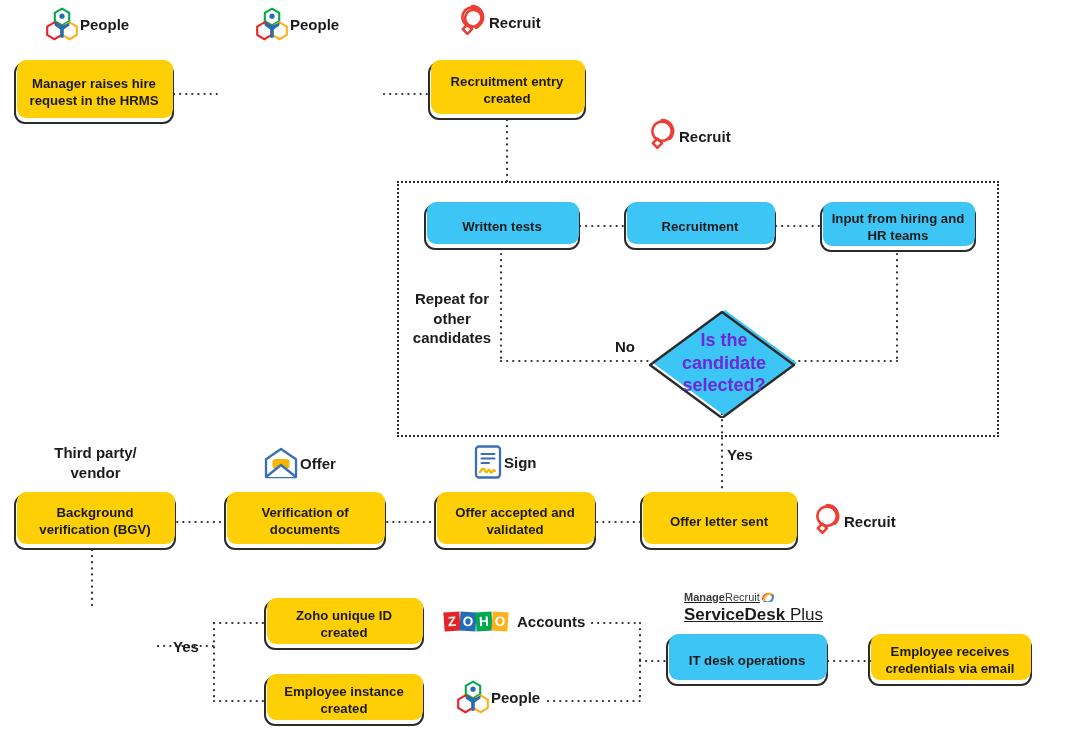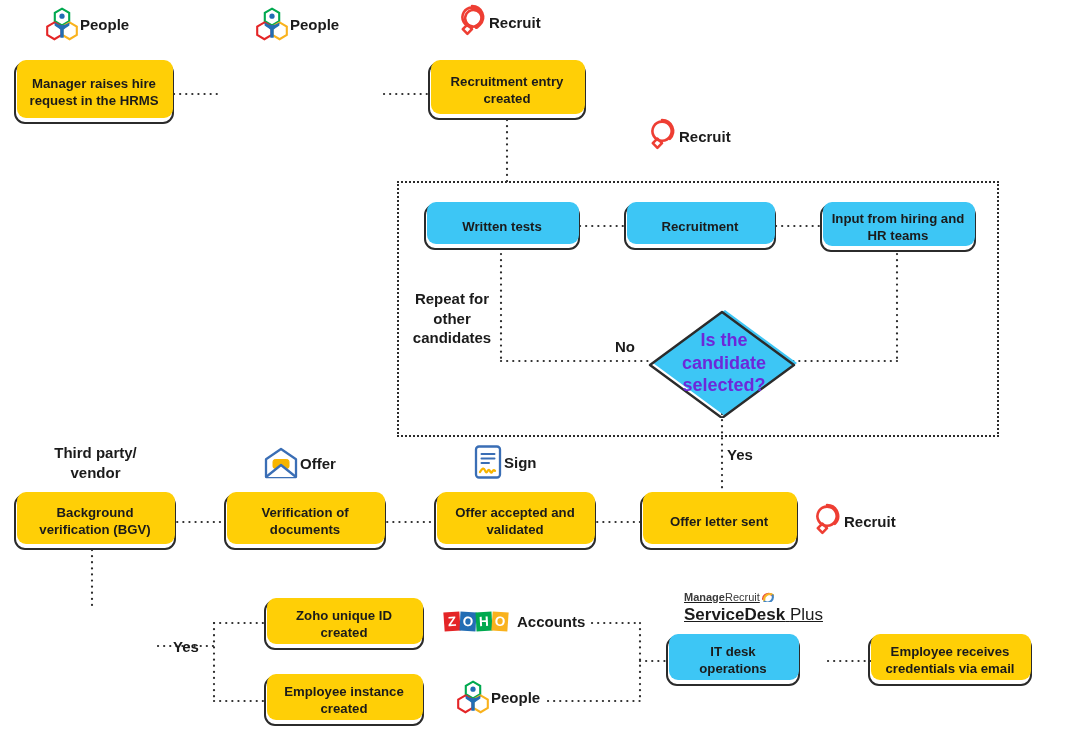--- a/index.html
+++ b/index.html
@@ -326,20 +326,20 @@
         <path d="M2 9 a5.6 5.6 0 0 1 9.6 -3.4" fill="none" stroke="#E8453C" stroke-width="2.1" stroke-linecap="round"></path>
         <path d="M3.2 10.6 a5.6 5.6 0 0 1 8.8 -5.4" fill="none" stroke="#F5B727" stroke-width="2.1" stroke-linecap="round"></path>
         <path d="M11.6 5.4 a5.4 5.4 0 0 1 -8 6.2" fill="none" stroke="#4285C4" stroke-width="2.1" stroke-linecap="round"></path>
       </svg>
     </div>
     <div class="me-bot">
       <b>ServiceDesk</b> <i>Plus</i>
     </div>
   </div>
 
-  <div class="node blue" style="left:666px; top:636px; width:134px; height:50px;">
+  <div class="node blue" style="left:666px; top:636px; width:162px; height:50px;">
     <span>IT desk operations</span>
   </div>
   <div class="node yellow" style="left:868px; top:636px; width:164px; height:50px;">
     <span>Employee receives credentials via email</span>
   </div>
 
 </div>
 
 </body></html>

